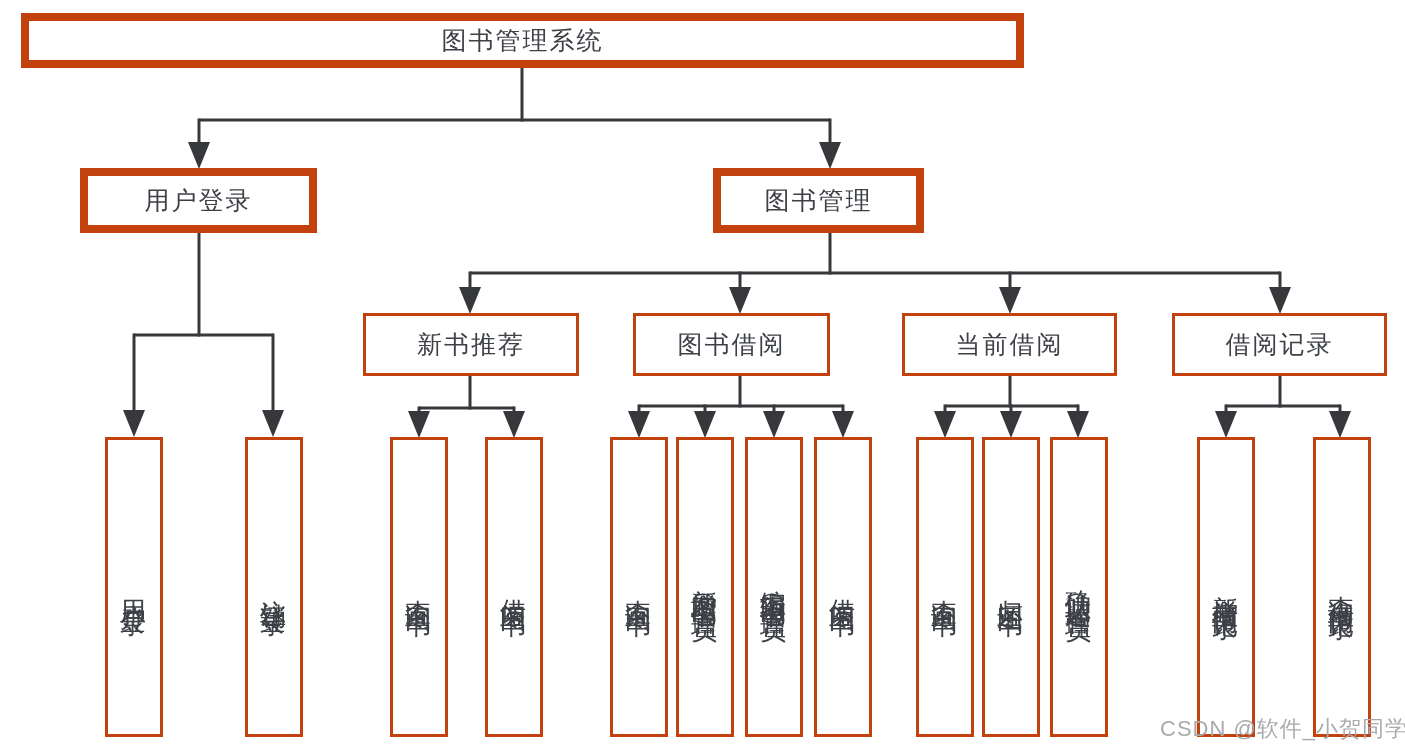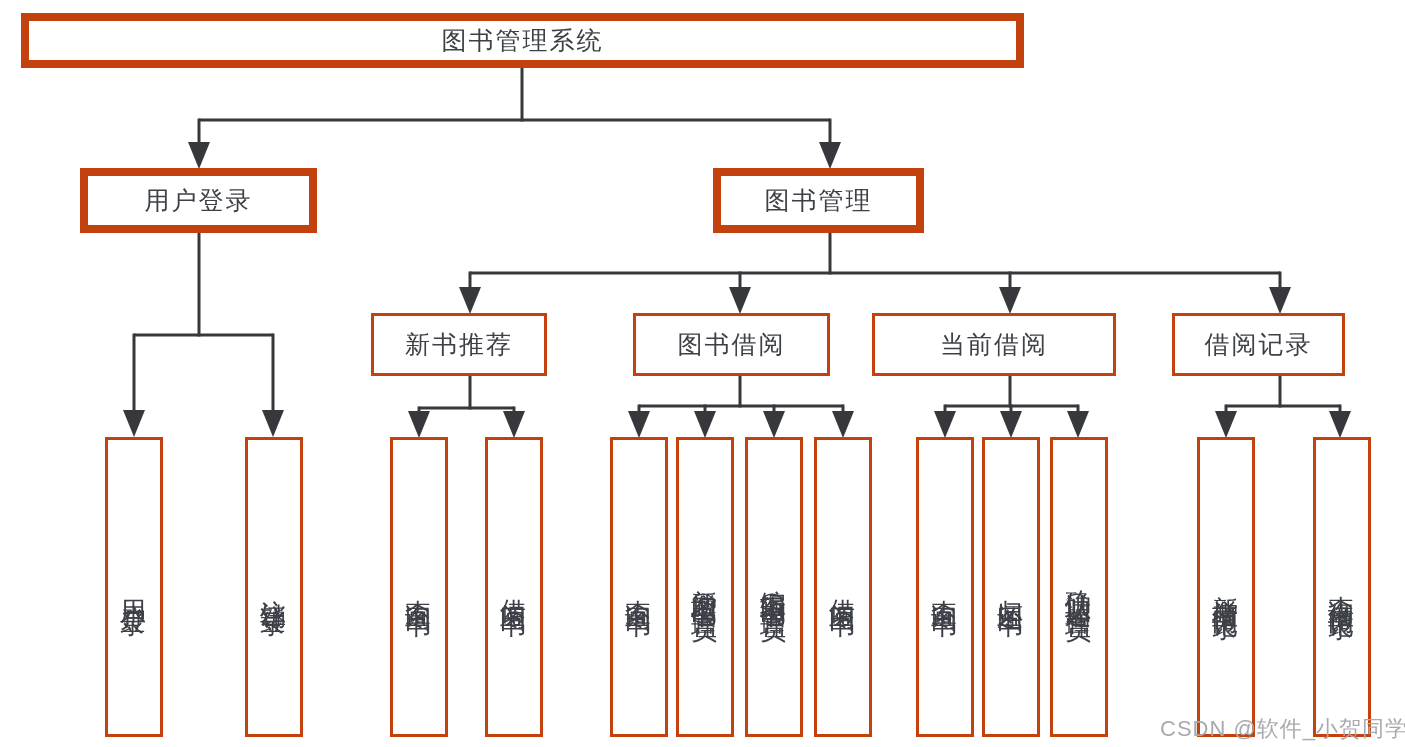--- a/index.html
+++ b/index.html
@@ -115,24 +115,24 @@
       <use href="#arrowhead" x="1226" y="411"></use>
       <use href="#arrowhead" x="1340" y="411"></use>
     </g>
   </svg>
 
   <div class="node root">图书管理系统</div>
 
   <div class="node lvl2" style="left:80px;width:237px;">用户登录</div>
   <div class="node lvl2" style="left:713px;width:211px;">图书管理</div>
 
-  <div class="node lvl3" style="left:363px;width:176px;margin-left:8px;">新书推荐</div>
+  <div class="node lvl3" style="left:363px;width:216px;">新书推荐</div>
   <div class="node lvl3" style="left:633px;width:197px;">图书借阅</div>
-  <div class="node lvl3" style="left:872px;width:244px;">当前借阅</div>
-  <div class="node lvl3" style="left:1172px;width:173px;">借阅记录</div>
+  <div class="node lvl3" style="left:902px;width:215px;">当前借阅</div>
+  <div class="node lvl3" style="left:1172px;width:215px;">借阅记录</div>
 
   <div class="node leaf" style="left:105px;">用户登录</div>
   <div class="node leaf" style="left:245px;">注销登录</div>
 
   <div class="node leaf" style="left:390px;">查询图书</div>
   <div class="node leaf" style="left:485px;">借阅图书</div>
 
   <div class="node leaf" style="left:610px;">查询图书</div>
   <div class="node leaf" style="left:676px;">新增图书（管理员）</div>
   <div class="node leaf" style="left:745px;">编辑图书（管理员）</div>

